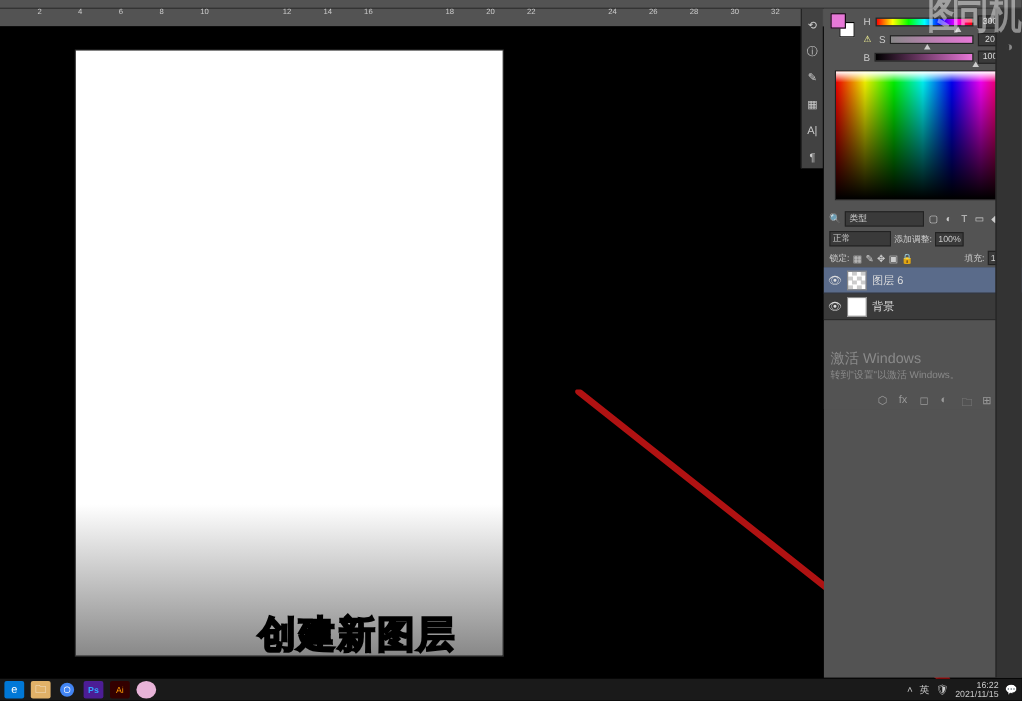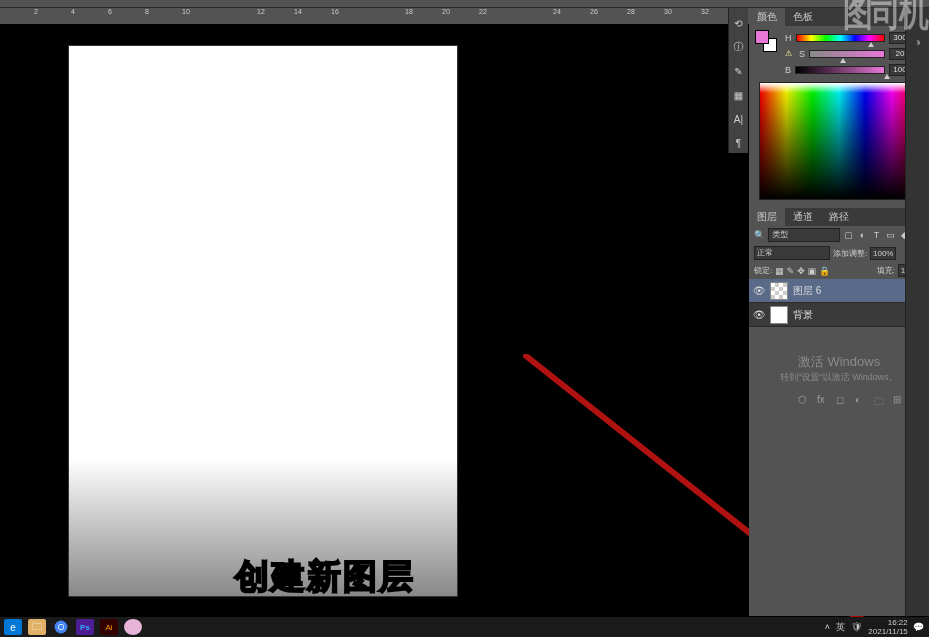--- a/index.html
+++ b/index.html
@@ -47,33 +47,33 @@
 .adjust-label { font-size: 9px; margin-bottom: 6px; }
 .adjust-icons { display: flex; gap: 6px; justify-content: center; margin-bottom: 3px; }
 .adjust-icons .aicon { width: 12px; height: 12px; background: #999; border-radius: 2px; }
 
 .layers-panel { background: #535353; }
 .layer-toolbar { display: flex; align-items: center; gap: 3px; padding: 3px 5px; height: 18px; font-size: 9px; color: #ccc; }
 .layer-toolbar .search { flex: 1; background: #3a3a3a; height: 14px; border: 1px solid #222; font-size: 8px; padding: 0 3px; color: #ccc; }
 .layer-toolbar .filt-icon { width: 11px; height: 11px; display: flex; align-items: center; justify-content: center; font-size: 9px; }
 .layer-row2 { display: flex; align-items: center; gap: 3px; padding: 2px 5px; font-size: 9px; color: #ccc; }
 .layer-row2 select, .layer-row2 .sel { background: #3a3a3a; border: 1px solid #222; color: #ccc; font-size: 8px; height: 14px; padding: 0 2px; }
-.layer-row2 .sel { width: 76px; }
+.layer-row2 .sel { width: 56px; }
 .layer-row2 .lbl { font-size: 8px; }
 .layer-row2 .pct { width: 26px; background: #3a3a3a; border: 1px solid #222; text-align: center; font-size: 8px; height: 13px; line-height: 12px; }
 
 .layer-list { background: #3a3a3a; }
 .layer-item { display: flex; align-items: center; height: 24px; padding: 2px 4px; gap: 5px; font-size: 10px; color: #ddd; border-bottom: 1px solid #2a2a2a; }
 .layer-item.selected { background: #5a6b8a; }
 .layer-eye { width: 12px; height: 12px; display: flex; align-items: center; justify-content: center; font-size: 10px; }
 .layer-thumb { width: 18px; height: 18px; border: 1px solid #888; background: #fff; }
 .layer-thumb.checker { background: repeating-conic-gradient(#ccc 0 25%, #fff 0 50%) 0 0/8px 8px; }
 .layer-lock { margin-left: auto; font-size: 9px; }
 
-.activate { margin-top: 20px; padding: 6px; font-size: 11px; color: #8a8a8a; text-align: center; }
+.activate { margin-top: 20px; padding: 6px; font-size: 11px; color: #8a8a8a; }
 .activate .a1 { font-size: 13px; }
 .activate .a2 { font-size: 9px; }
 
 .layer-bottom { display: flex; justify-content: flex-end; gap: 8px; padding: 4px 6px; height: 18px; font-size: 10px; color: #999; }
 .layer-bottom .bicon { width: 11px; height: 11px; }
 
 .far-right { position: absolute; left: 905px; top: 8px; width: 24px; height: 608px; background: #333; border-left: 1px solid #222; }
 .far-right .fi { width: 16px; height: 16px; margin: 26px auto 0; color: #888; font-size: 12px; display: flex; align-items: center; justify-content: center; }
 
 .watermark { position: absolute; right: 2px; top: -8px; font-size: 30px; font-weight: 900; color: rgba(255,255,255,0.45); letter-spacing: -2px; transform: scaleY(1.3); }
@@ -128,26 +128,20 @@
   <div class="sicon">⟲</div>
   <div class="sicon">ⓘ</div>
   <div class="sicon">✎</div>
   <div class="sicon">▦</div>
   <div class="sicon">A|</div>
   <div class="sicon">¶</div>
 </div>
 
 <div class="panels">
 
-  <div class="panel-tabs">
-    <div class="tab active">颜色</div>
-    <div class="tab">色板</div>
-    <div class="spacer"></div>
-    <div class="menu">≡</div>
-  </div>
 
   <div class="color-panel">
     <div style="display:flex;gap:4px;">
       <div class="swatch-box">
         <div class="swatch-bg"></div>
         <div class="swatch-fg"></div>
       </div>
       <div style="flex:1">
         <div class="color-row">
           <span>H</span>
@@ -173,27 +167,20 @@
             </div>
           <div class="numbox">100</div>
           <span class="unit">%</span>
         </div>
       </div>
     </div>
     <div class="spectrum"></div>
   </div>
 
 
-  <div class="panel-tabs">
-    <div class="tab active">图层</div>
-    <div class="tab">通道</div>
-    <div class="tab">路径</div>
-    <div class="spacer"></div>
-    <div class="menu">≡</div>
-  </div>
   <div class="layers-panel">
     <div class="layer-toolbar">
       <span>🔍</span>
       <div class="search">类型</div>
       <div class="filt-icon">▢</div>
       <div class="filt-icon">◐</div>
       <div class="filt-icon">T</div>
       <div class="filt-icon">▭</div>
       <div class="filt-icon">◆</div>
       <div class="filt-icon">◯</div>

